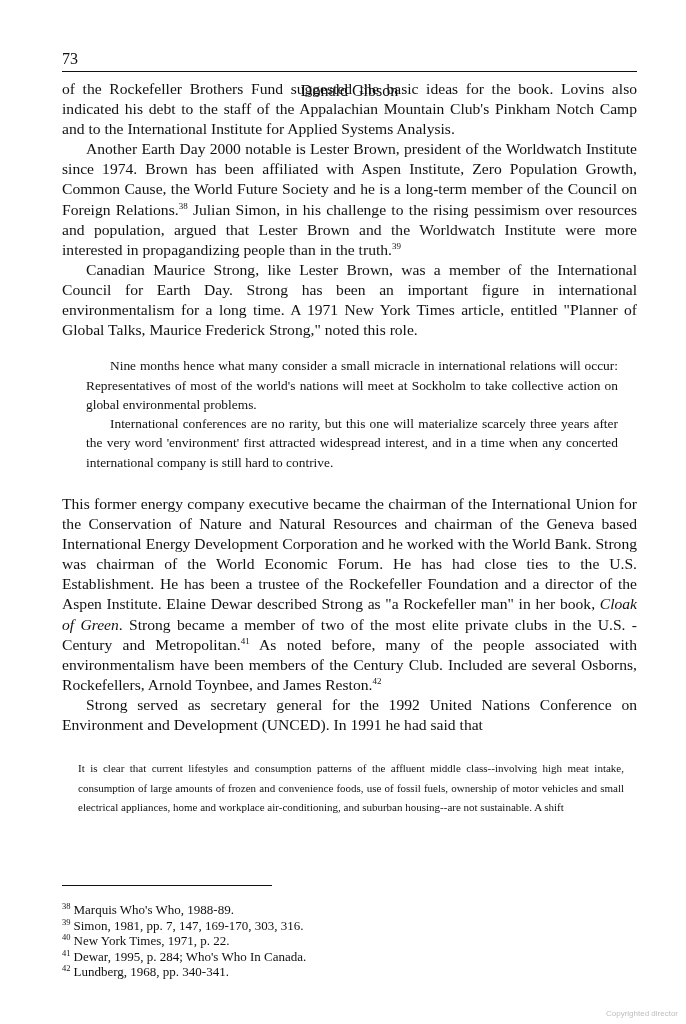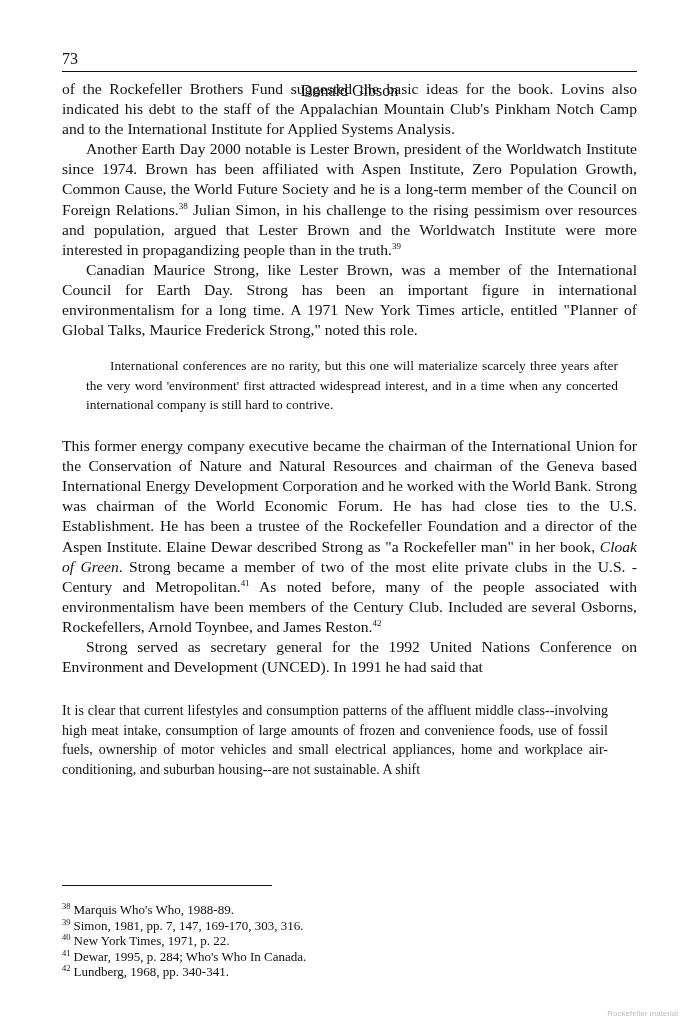--- a/index.html
+++ b/index.html
@@ -10,21 +10,21 @@
                   font-size: 16px; line-height: 22px; }
   .running-head .pnum { position: absolute; left: 0; top: 0; }
   .running-head .author { position: absolute; left: 0; width: 100%; text-align: center; top: 0; margin-top: 32px; }
   .head-rule { position: absolute; top: 71px; left: 0; width: 575px; height: 0; border-top: 1.5px solid #111; }
   .body { position: absolute; top: 79px; left: 0; width: 575px; font-size: 15.6px; line-height: 20.1px; }
   .body p { margin: 0; text-align: justify; }
   .body p.indent { text-indent: 24px; }
   .blockquote { margin: 16px 0 0 24px !important; width: 532px; font-size: 13.4px; line-height: 19.3px; }
   .blockquote p { text-align: justify; text-indent: 24px; margin: 0; }
   .after-quote { margin-top: 22px !important; }
-  .bq2 { margin: 24px 0 0 0; width: 546px; font-size: 14px; line-height: 19.6px; text-align: justify; }
+  .bq2 { margin: 24px 0 0 16px; width: 546px; font-size: 11px; line-height: 19.6px; text-align: justify; }
   sup { font-size: 9px; line-height: 0; vertical-align: 6px; }
   .fn-rule { position: absolute; top: 885px; left: 0; width: 210px; border-top: 1.2px solid #111; }
   .footnotes { position: absolute; top: 891px; left: 0; font-size: 13px; line-height: 15.6px; margin-top: 11px; }
   .footnotes div sup { font-size: 8.5px; vertical-align: 5px; margin-right: 3px; }
   .watermark { position: absolute; right: 8px; bottom: 6px; font-family: "Liberation Sans", "DejaVu Sans", sans-serif;
                font-size: 8px; color: #bdbdbd; }
   em { font-style: italic; }
 </style>
 </head>
 <body>
@@ -35,32 +35,33 @@
     <span class="author">Donald Gibson</span>
   </div>
   <div class="head-rule"></div>
 
   <div class="body">
     <p>of the Rockefeller Brothers Fund suggested the basic ideas for the book. Lovins also indicated his debt to the staff of the Appalachian Mountain Club's Pinkham Notch Camp and to the International Institute for Applied Systems Analysis.</p>
     <p class="indent"><span>Another Earth Day 2000 notable is Lester Brown, president of the Worldwatch Institute since 1974. Brown has been affiliated with Aspen Institute, Zero Population Growth, Common Cause, the World Future Society and he is a long-term member of the Council on Foreign Relations.</span><sup>38</sup><span> Julian Simon, in his challenge to the rising pessimism over resources and population, argued that Lester Brown and the Worldwatch Institute were more interested in propagandizing people than in the truth.</span><sup>39</sup></p>
     <p class="indent">Canadian Maurice Strong, like Lester Brown, was a member of the International Council for Earth Day. Strong has been an important figure in international environmentalism for a long time. A 1971 New York Times article, entitled "Planner of Global Talks, Maurice Frederick Strong," noted this role.</p>
 
     <div class="blockquote">
+      <p>Nine months hence what many consider a small micracle in international relations will occur: Representatives of most of the world's nations will meet at Sockholm to take collective action on global environmental problems.</p>
       <p>International conferences are no rarity, but this one will materialize scarcely three years after the very word 'environment' first attracted widespread interest, and in a time when any concerted international company is still hard to contrive.</p>
     </div>
 
     <p class="after-quote"><span>This former energy company executive became the chairman of the International Union for the Conservation of Nature and Natural Resources and chairman of the Geneva based International Energy Development Corporation and he worked with the World Bank. Strong was chairman of the World Economic Forum. He has had close ties to the U.S. Establishment. He has been a trustee of the Rockefeller Foundation and a director of the Aspen Institute. Elaine Dewar described Strong as "a Rockefeller man" in her book, </span><em>Cloak of Green</em><span>. Strong became a member of two of the most elite private clubs in the U.S. - Century and Metropolitan.</span><sup>41</sup><span> As noted before, many of the people associated with environmentalism have been members of the Century Club. Included are several Osborns, Rockefellers, Arnold Toynbee, and James Reston.</span><sup>42</sup></p>
     <p class="indent">Strong served as secretary general for the 1992 United Nations Conference on Environment and Development (UNCED). In 1991 he had said that</p>
 
     <div class="bq2">It is clear that current lifestyles and consumption patterns of the affluent middle class--involving high meat intake, consumption of large amounts of frozen and convenience foods, use of fossil fuels, ownership of motor vehicles and small electrical appliances, home and workplace air-conditioning, and suburban housing--are not sustainable. A shift</div>
   </div>
 
   <div class="fn-rule"></div>
   <div class="footnotes">
     <div><sup>38</sup><span>Marquis Who's Who, 1988-89.</span></div>
     <div><sup>39</sup><span>Simon, 1981, pp. 7, 147, 169-170, 303, 316.</span></div>
     <div><sup>40</sup><span>New York Times, 1971, p. 22.</span></div>
     <div><sup>41</sup><span>Dewar, 1995, p. 284; Who's Who In Canada.</span></div>
     <div><sup>42</sup><span>Lundberg, 1968, pp. 340-341.</span></div>
   </div>
 </div>
 
-<div class="watermark">Rockefeller material</div>
+<div class="watermark">Copyrighted director</div>
 
 </body></html>

